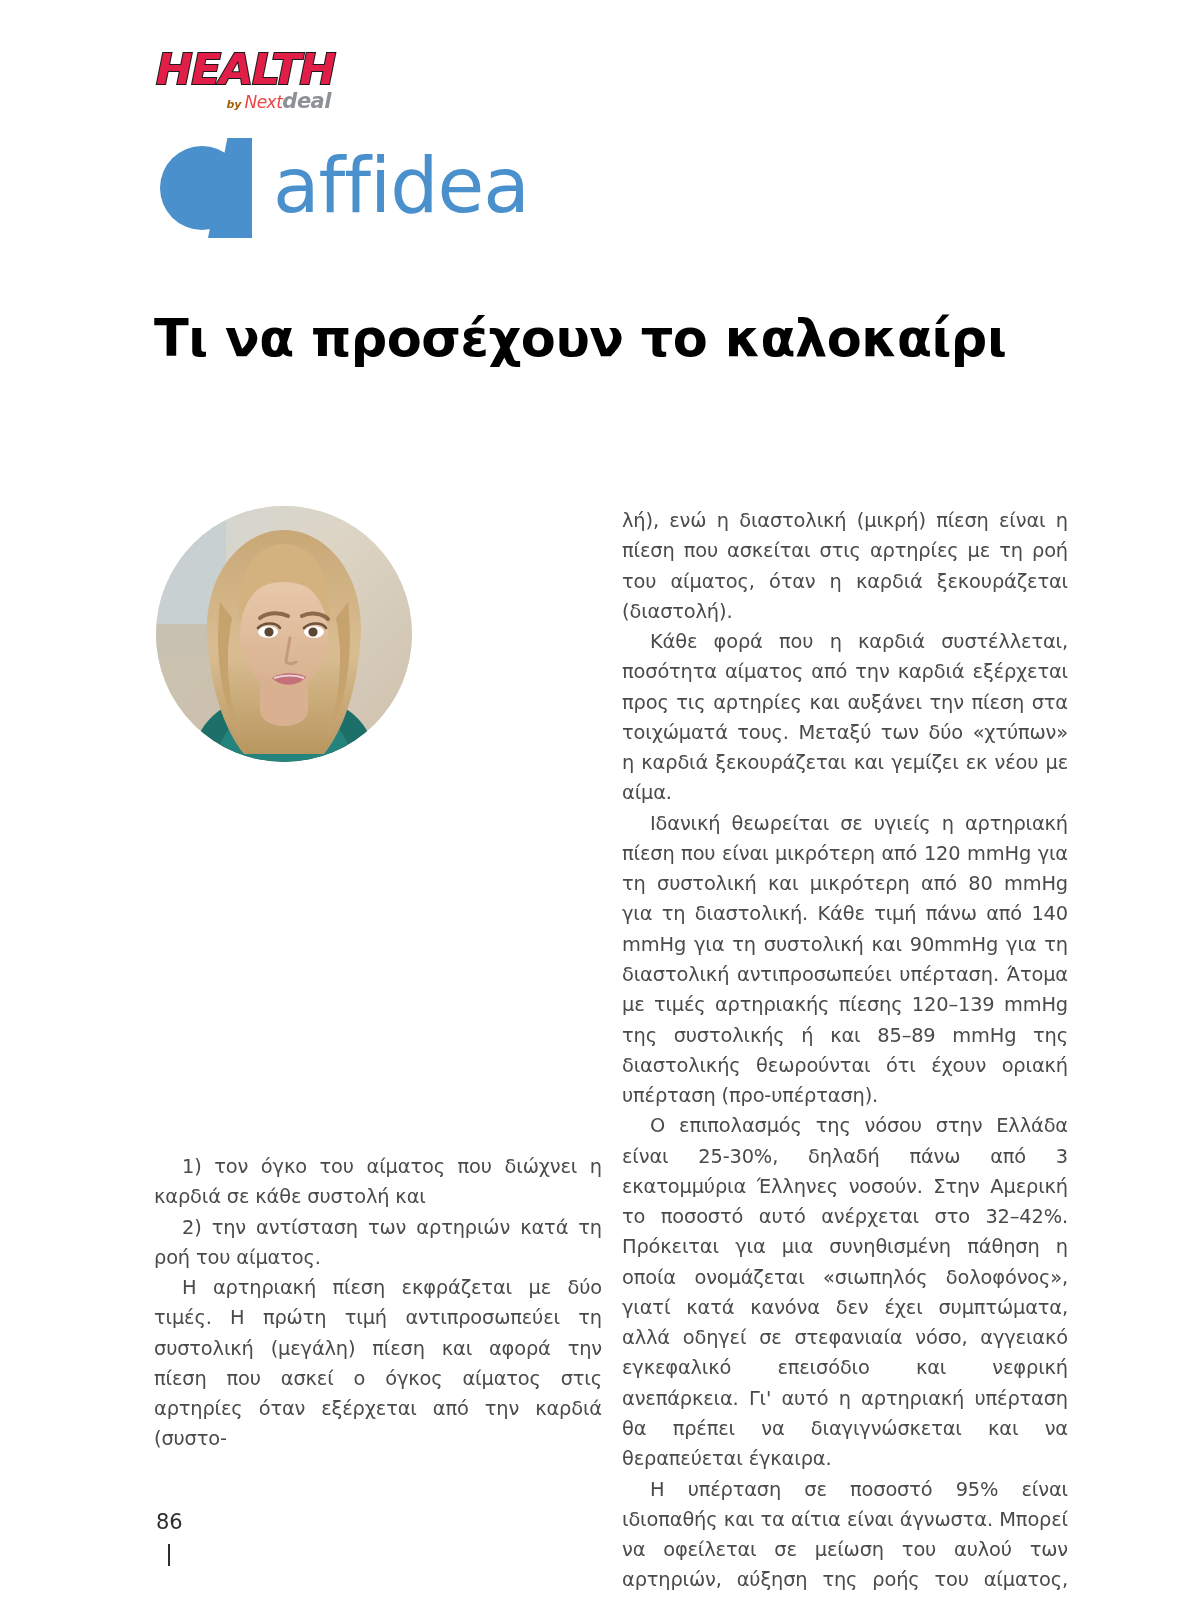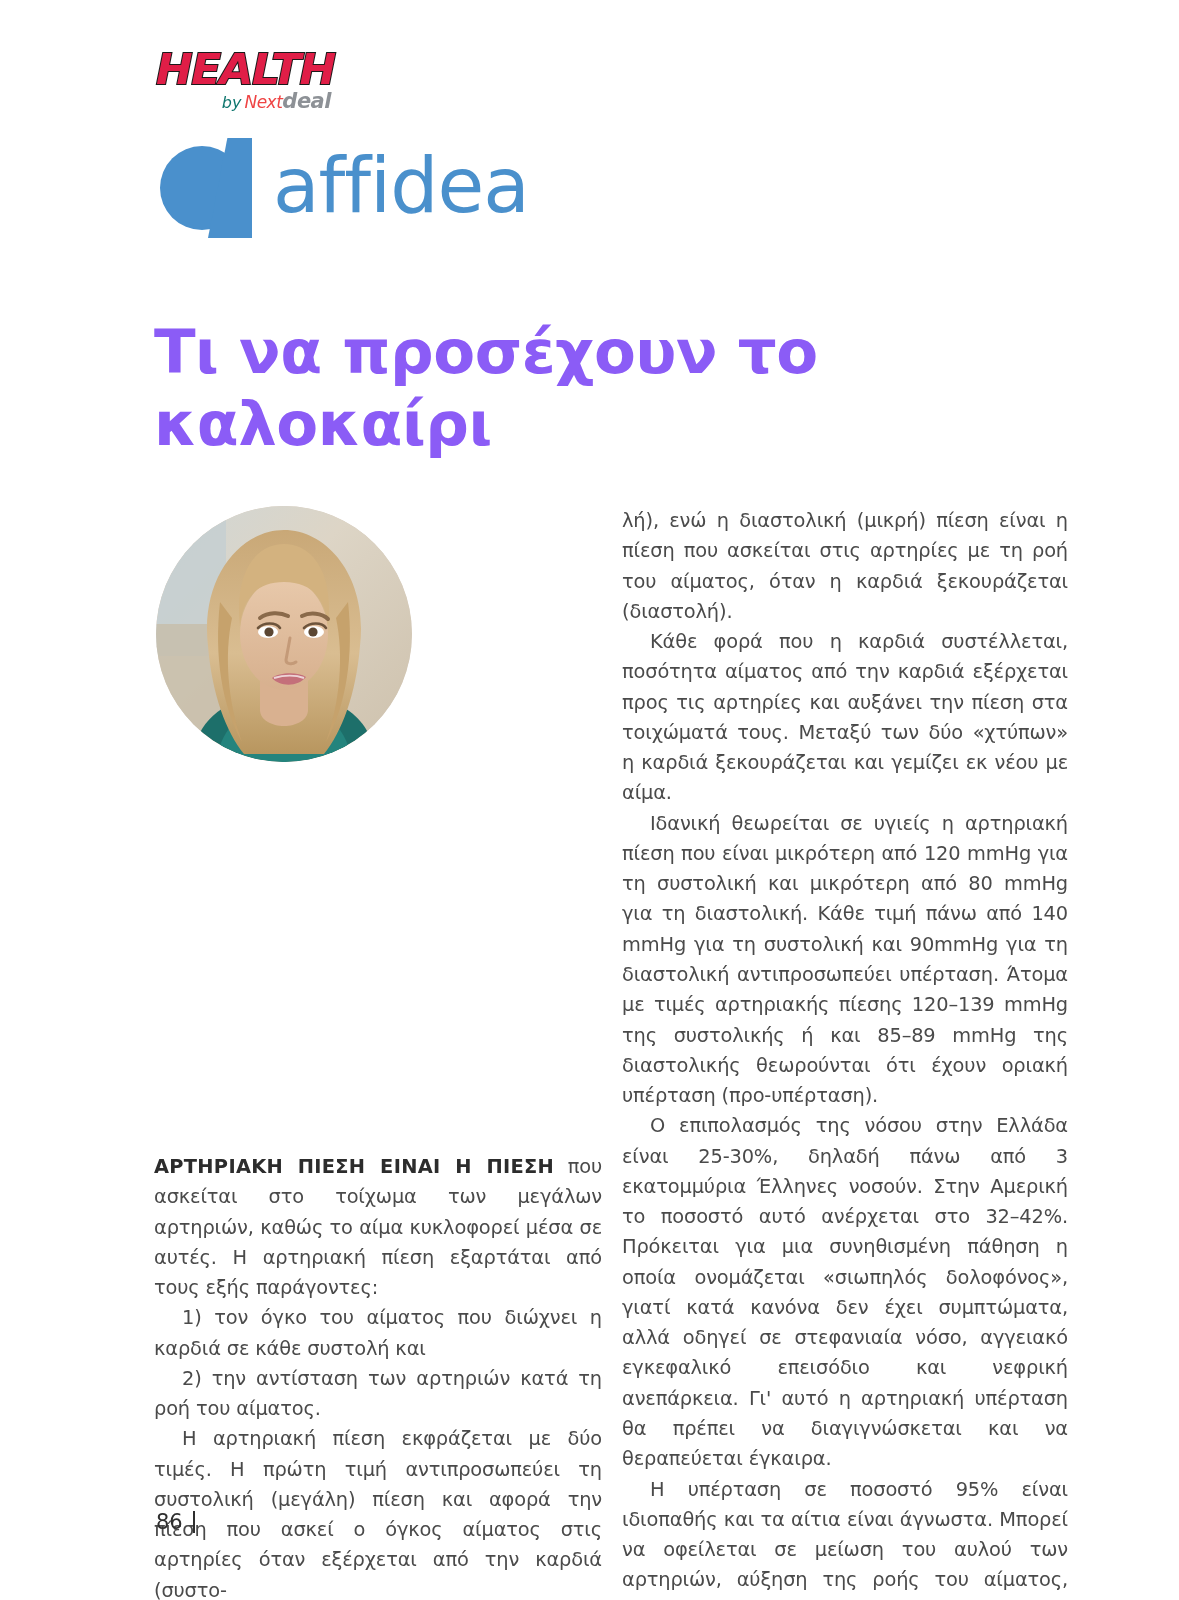--- a/index.html
+++ b/index.html
@@ -49,23 +49,23 @@
   .byline-logo {
     display: flex;
     align-items: baseline;
     justify-content: flex-end;
     margin-top: -2px;
     width: 175px;
   }
   .byline-by {
     font-family: "DejaVu Sans", sans-serif;
     font-style: italic;
-    font-weight: normal;
-    font-size: 16px;
-    color: #0f766e;
+    font-weight: bold;
+    font-size: 11px;
+    color: #a16207;
     margin-right: 3px;
   }
   .byline-next {
     font-family: "DejaVu Sans", sans-serif;
     font-weight: normal;
     font-style: italic;
     font-size: 17px;
     letter-spacing: -0.5px;
     color: #ef4444;
   }
@@ -124,23 +124,23 @@
   }
 
   
   .headline {
     position: absolute;
     left: 110px;
     top: 275px;
     width: 900px;
     font-family: "DejaVu Sans", sans-serif;
     font-weight: bold;
-    font-size: 61px;
+    font-size: 51px;
     line-height: 1.18;
-    color: #8b5cf6;
+    color: #000000;
     letter-spacing: -0.5px;
   }
   .headline .hl-line { display: block; }
 
   
   .col-left {
     position: absolute;
     left: 110px;
     top: 506px;
     width: 446px;
@@ -196,20 +196,21 @@
   .page-number {
     position: absolute;
     left: 112px;
     top: 1510px;
     font-family: "DejaVu Sans", sans-serif;
     font-size: 21px;
     color: #2e2e2e;
     display: flex;
     align-items: center;
     gap: 10px;
+    flex-direction: column;
   }
   .page-number .pn-rule {
     display: inline-block;
     width: 2px;
     height: 22px;
     background: #2e2e2e;
   }
 </style>
 </head>
 <body>
@@ -291,21 +292,20 @@
 
           <path d="M116 172 C124 166 142 166 150 171 C142 181 124 181 116 172 Z" fill="#c4707a"></path>
           <path d="M118 172 C128 169 140 169 148 172" stroke="#ffffff" stroke-width="2" fill="none" opacity="0.7"></path>
         </g>
       </svg>
     </div>
 
   </div>
 
   <div class="left-body body-text">
-    <p><span class="lead-in">ΑΡΤΗΡΙΑΚΗ ΠΙΕΣΗ ΕΙΝΑΙ Η ΠΙΕΣΗ</span><span> που ασκείται στο τοίχωμα των μεγάλων αρτηριών, καθώς το αίμα κυκλοφορεί μέσα σε αυτές. Η αρτηριακή πίεση εξαρτάται από τους εξής παράγοντες:</span></p>
     <p class="indent">1) τον όγκο του αίματος που διώχνει η καρδιά σε κάθε συστολή και</p>
     <p class="indent">2) την αντίσταση των αρτηριών κατά τη ροή του αίματος.</p>
     <p class="indent">Η αρτηριακή πίεση εκφράζεται με δύο τιμές. Η πρώτη τιμή αντιπροσωπεύει τη συστολική (μεγάλη) πίεση και αφορά την πίεση που ασκεί ο όγκος αίματος στις αρτηρίες όταν εξέρχεται από την καρδιά (συστο-</p>
   </div>
 
   <div class="col-right body-text">
     <p>λή), ενώ η διαστολική (μικρή) πίεση είναι η πίεση που ασκείται στις αρτηρίες με τη ροή του αίματος, όταν η καρδιά ξεκουράζεται (διαστολή).</p>
     <p class="indent">Κάθε φορά που η καρδιά συστέλλεται, ποσότητα αίματος από την καρδιά εξέρχεται προς τις αρτηρίες και αυξάνει την πίεση στα τοιχώματά τους. Μεταξύ των δύο «χτύπων» η καρδιά ξεκουράζεται και γεμίζει εκ νέου με αίμα.</p>
     <p class="indent">Ιδανική θεωρείται σε υγιείς η αρτηριακή πίεση που είναι μικρότερη από 120 mmHg για τη συστολική και μικρότερη από 80 mmHg για τη διαστολική. Κάθε τιμή πάνω από 140 mmHg για τη συστολική και 90mmHg για τη διαστολική αντιπροσωπεύει υπέρταση. Άτομα με τιμές αρτηριακής πίεσης 120–139 mmHg της συστολικής ή και 85–89 mmHg της διαστολικής θεωρούνται ότι έχουν οριακή υπέρταση (προ-υπέρταση).</p>
     <p class="indent">Ο επιπολασμός της νόσου στην Ελλάδα είναι 25-30%, δηλαδή πάνω από 3 εκατομμύρια Έλληνες νοσούν. Στην Αμερική το ποσοστό αυτό ανέρχεται στο 32–42%. Πρόκειται για μια συνηθισμένη πάθηση η οποία ονομάζεται «σιωπηλός δολοφόνος», γιατί κατά κανόνα δεν έχει συμπτώματα, αλλά οδηγεί σε στεφανιαία νόσο, αγγειακό εγκεφαλικό επεισόδιο και νεφρική ανεπάρκεια. Γι' αυτό η αρτηριακή υπέρταση θα πρέπει να διαγιγνώσκεται και να θεραπεύεται έγκαιρα.</p>

